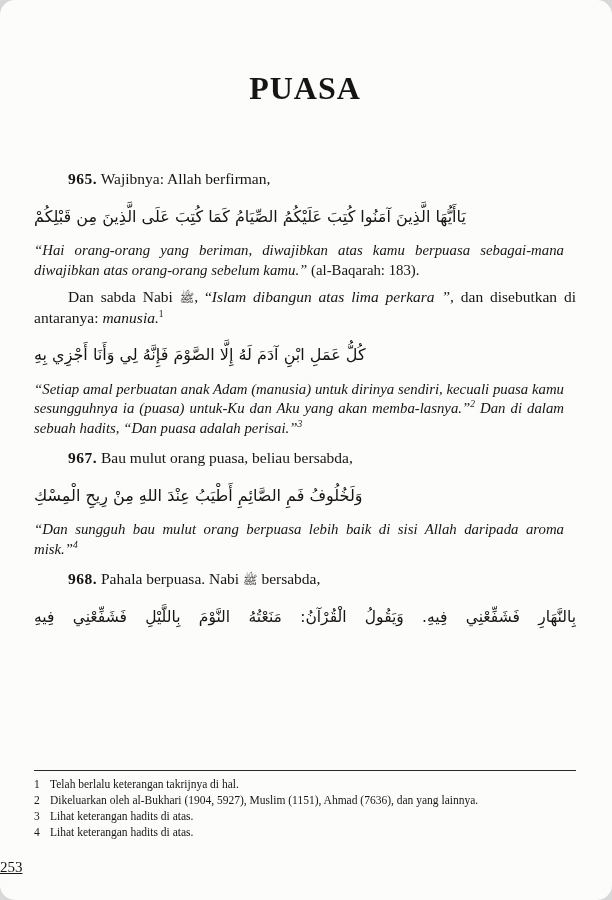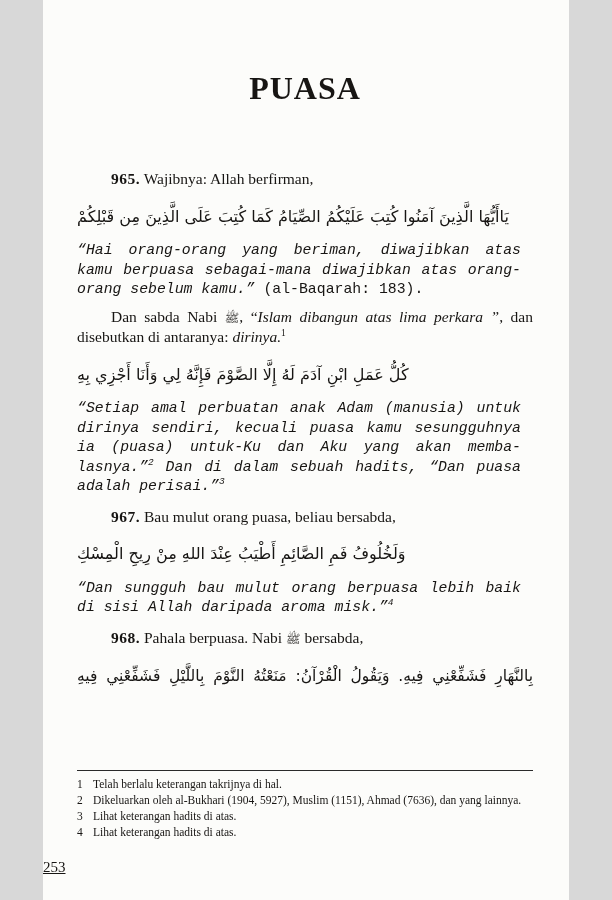--- a/index.html
+++ b/index.html
@@ -1,39 +1,39 @@
 <!DOCTYPE html>
 <html><head>
 <meta charset="utf-8">
 <style>
   html,body{margin:0;padding:0;background:#d8d8d8;}
   .page{
-    width:526px;height:900px;background:#fcfcfa;color:#171513;
+    width:612px;height:900px;background:#fcfcfa;color:#171513;
     font-family:"Liberation Serif",serif;
     position:relative;box-sizing:border-box;
-    padding:70px 36px 0 34px;margin:0 auto;overflow:hidden;
+    padding:70px 36px 0 34px;margin:0 auto;overflow:hidden;border-radius:15px;
   }
   .title{
     text-align:center;font-size:32px;font-weight:bold;letter-spacing:1px;
     margin:0 0 62px 0;
   }
   .para{font-size:15.5px;line-height:1.33;margin:0 0 7px 0;text-align:justify;}
   .indent{text-indent:34px;}
   .mt{margin-top:10px;}
   .num{font-weight:bold;letter-spacing:.5px;}
   .arabic{
     direction:rtl;font-family:"DejaVu Sans",sans-serif;
     font-size:16px;text-align:left;margin:12px 0 9px 0;line-height:1.9;
   }
   .arabic-line{
     direction:rtl;font-family:"DejaVu Sans",sans-serif;
     font-size:15.5px;line-height:2.0;text-align:justify;text-align-last:justify;
   }
   .arabic-block{margin:12px 0 9px 0;}
-  .trans{font-style:italic;font-size:14.8px;line-height:1.32;margin:0 12px 7px 0;text-align:justify;font-family:Liberation Mono, monospace;}
+  .trans{font-style:italic;font-size:14.8px;line-height:1.32;margin:0 12px 7px 0;text-align:justify;}
   .roman{font-style:normal;}
   sup{font-size:9.5px;line-height:0;}
   .saw{font-family:"DejaVu Sans",sans-serif;font-size:12px;}
   .footnotes{
     position:absolute;left:34px;right:36px;top:770px;
     border-top:1.5px solid #2a2a2a;padding-top:5px;
     font-size:11.5px;line-height:1.4;
   }
   .fn{margin:0;display:flex;}
   .fn-num{flex:0 0 16px;}
@@ -48,21 +48,21 @@
 <div class="page">
 
   <h1 class="title">PUASA</h1>
 
   <p class="para indent"><span class="num">965.</span><span> Wajibnya: Allah berfirman,</span></p>
 
   <p class="arabic">يَاأَيُّهَا الَّذِينَ آمَنُوا كُتِبَ عَلَيْكُمُ الصِّيَامُ كَمَا كُتِبَ عَلَى الَّذِينَ مِن قَبْلِكُمْ</p>
 
   <p class="trans"><span>“Hai orang-orang yang beriman, diwajibkan atas kamu berpuasa sebagai-mana diwajibkan atas orang-orang sebelum kamu.”</span><span class="roman"> (al-Baqarah: 183).</span></p>
 
-  <p class="para indent"><span>Dan sabda Nabi </span><span class="saw">ﷺ</span><span>, “</span><i>Islam dibangun atas lima perkara ”</i><span>, dan disebutkan di antaranya: </span><i>dirinya.</i><sup>1</sup></p>
+  <p class="para indent"><span>Dan sabda Nabi </span><span class="saw">ﷺ</span><span>, “</span><i>Islam dibangun atas lima perkara ”</i><span>, dan disebutkan di antaranya: </span><i>manusia.</i><sup>1</sup></p>
 
 
   <p class="arabic">كُلُّ عَمَلِ ابْنِ آدَمَ لَهُ إِلَّا الصَّوْمَ فَإِنَّهُ لِي وَأَنَا أَجْزِي بِهِ</p>
 
   <p class="trans"><span>“Setiap amal perbuatan anak Adam (manusia) untuk dirinya sendiri, kecuali puasa kamu sesungguhnya ia (puasa) untuk-Ku dan Aku yang akan memba-lasnya.”</span><sup>2</sup><span> Dan di dalam sebuah hadits, “Dan puasa adalah perisai.”</span><sup>3</sup></p>
 
   <p class="para indent mt"><span class="num">967.</span><span> Bau mulut orang puasa, beliau bersabda,</span></p>
 
   <p class="arabic">وَلَخُلُوفُ فَمِ الصَّائِمِ أَطْيَبُ عِنْدَ اللهِ مِنْ رِيحِ الْمِسْكِ</p>
 

